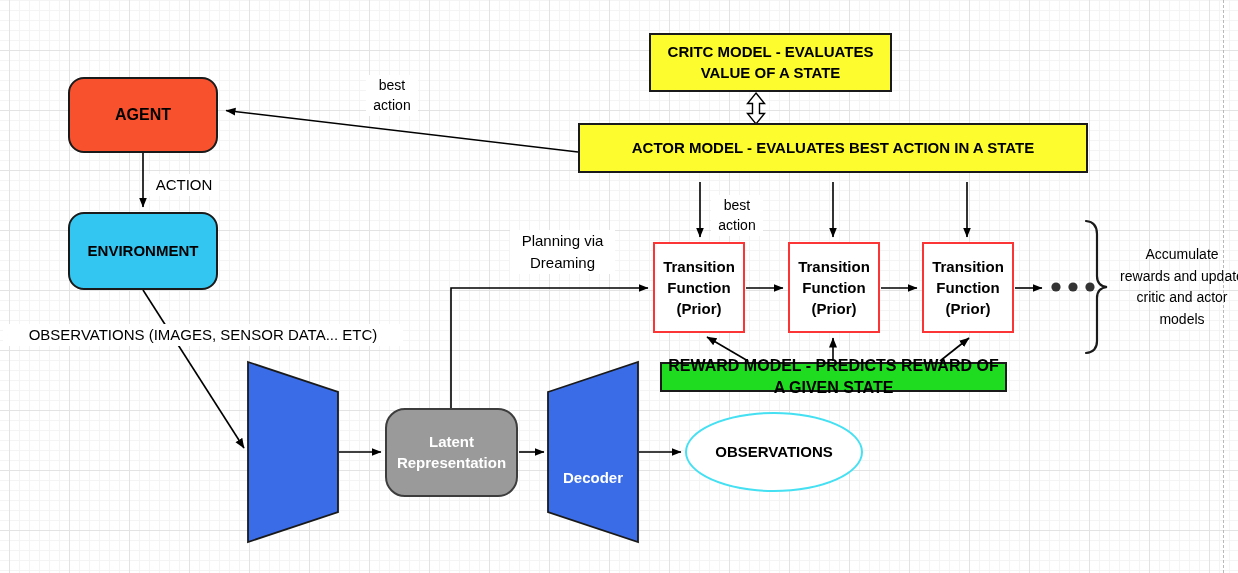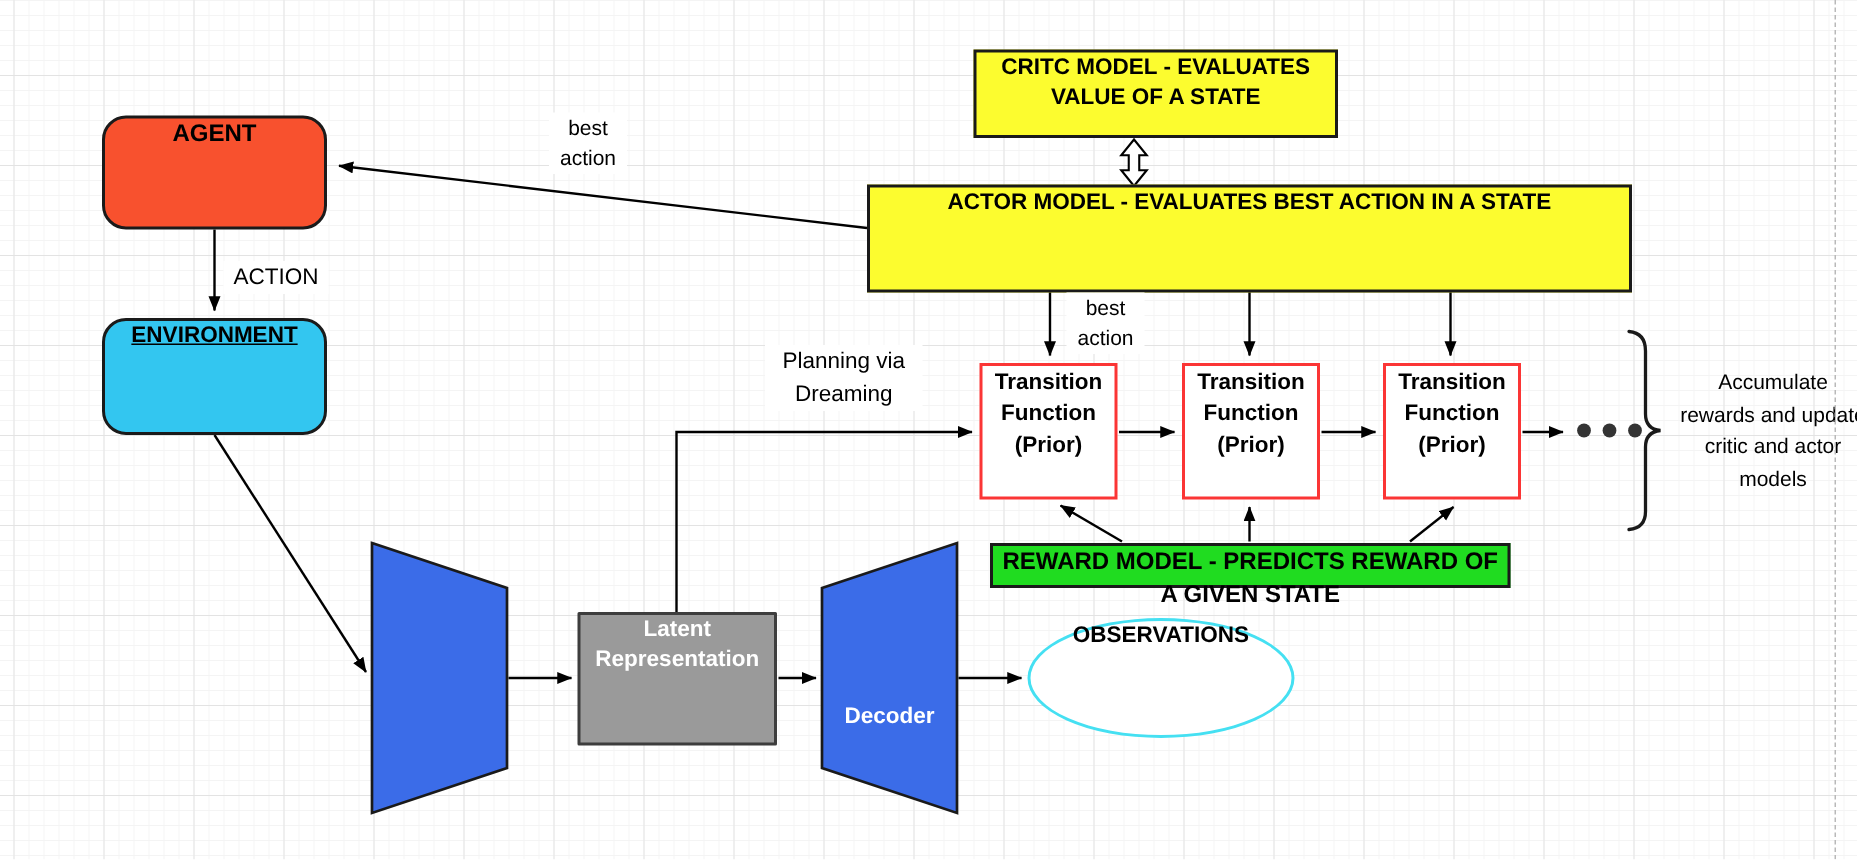--- a/index.html
+++ b/index.html
@@ -8,31 +8,31 @@
     font-family:"Liberation Sans",sans-serif;color:#000;
     background-color:#ffffff;
     background-image:
       linear-gradient(#e3e3e3 1px, transparent 1px),
       linear-gradient(90deg, #e3e3e3 1px, transparent 1px),
       linear-gradient(#f4f4f4 1px, transparent 1px),
       linear-gradient(90deg, #f4f4f4 1px, transparent 1px);
     background-size:60px 60px,60px 60px,10px 10px,10px 10px;
     background-position:0 50px,9px 0,0 0,9px 0;
   }
-  .node{position:absolute;box-sizing:border-box;display:flex;justify-content:center;
+  .node{position:absolute;box-sizing:border-box;display:flex;align-items:center;justify-content:center;
         text-align:center;font-weight:bold;line-height:1.35;}
   .rounded{border-radius:16px;}
   #agent{left:68px;top:77px;width:150px;height:76px;background:#F8512E;border:2px solid #1a1a1a;font-size:16px;}
-  #environment{left:68px;top:212px;width:150px;height:78px;background:#33C6F0;border:2px solid #1a1a1a;font-size:15px;text-decoration:underline;}
+  #environment{left:68px;top:212px;width:150px;height:78px;background:#33C6F0;border:2px solid #1a1a1a;font-size:15px;}
   #critic{left:649px;top:33px;width:243px;height:59px;background:#FCFC2F;border:2px solid #1a1a1a;font-size:15px;padding:0 6px;}
-  #actor{left:578px;top:123px;width:510px;height:72px;background:#FCFC2F;border:2px solid #1a1a1a;font-size:15px;}
+  #actor{left:578px;top:123px;width:510px;height:50px;background:#FCFC2F;border:2px solid #1a1a1a;font-size:15px;}
   .transition{width:92px;height:91px;background:#fff;border:2px solid #FB3535;font-size:15px;line-height:1.4;padding:0 12px;}
   #t1{left:653px;top:242px;} #t2{left:788px;top:242px;} #t3{left:922px;top:242px;}
   #reward{left:660px;top:362px;width:347px;height:30px;background:#20DC20;border:2px solid #1a1a1a;font-size:16px;}
-  #latent{left:385px;top:408px;width:133px;height:89px;background:#9A9A9A;border:2px solid #3d3d3d;border-radius:1px;color:#fff;font-size:15px;}
+  #latent{left:385px;top:408px;width:133px;height:89px;background:#9A9A9A;border:2px solid #3d3d3d;border-radius:20px;color:#fff;font-size:15px;}
   #obs-ellipse{left:685px;top:412px;width:178px;height:80px;background:#fff;border:2px solid #45E0F2;border-radius:50%;font-size:15px;}
   .shape-label{position:absolute;color:#fff;font-weight:bold;font-size:15px;text-align:center;line-height:1.35;}
   #encoder-label{left:243px;top:434px;width:100px;}
   #decoder-label{left:543px;top:444px;width:100px;margin-top:24px;}
   .floating{position:absolute;text-align:center;font-size:15px;line-height:1.45;background:#fff;}
   #lbl-best-action-top{left:366px;top:75px;width:52px;font-size:14px;}
   #lbl-action{left:108px;top:174px;width:70px;margin-left:41px;}
   #lbl-obs-raw{left:3px;top:324px;width:400px;white-space:nowrap;}
   #lbl-planning{left:510px;top:230px;width:105px;text-align:center;}
   #lbl-best-action-mid{left:711px;top:195px;width:52px;font-size:14px;}
@@ -111,18 +111,19 @@
     <span>Latent Representation</span>
   </div>
   <div class="node" id="obs-ellipse">
     <span>OBSERVATIONS</span>
   </div>
 
   <div class="shape-label" id="decoder-label">Decoder</div>
 
   <div class="floating" id="lbl-best-action-top">best action</div>
   <div class="floating" id="lbl-action">ACTION</div>
+  <div class="floating" id="lbl-obs-raw">OBSERVATIONS (IMAGES, SENSOR DATA... ETC)</div>
   <div class="floating" id="lbl-planning">Planning via Dreaming</div>
   <div class="floating" id="lbl-best-action-mid">best action</div>
   <div class="floating" id="lbl-accumulate">Accumulate rewards and update critic and actor models</div>
 
   <div id="page-boundary"></div>
 </div>
 
 </body></html>

